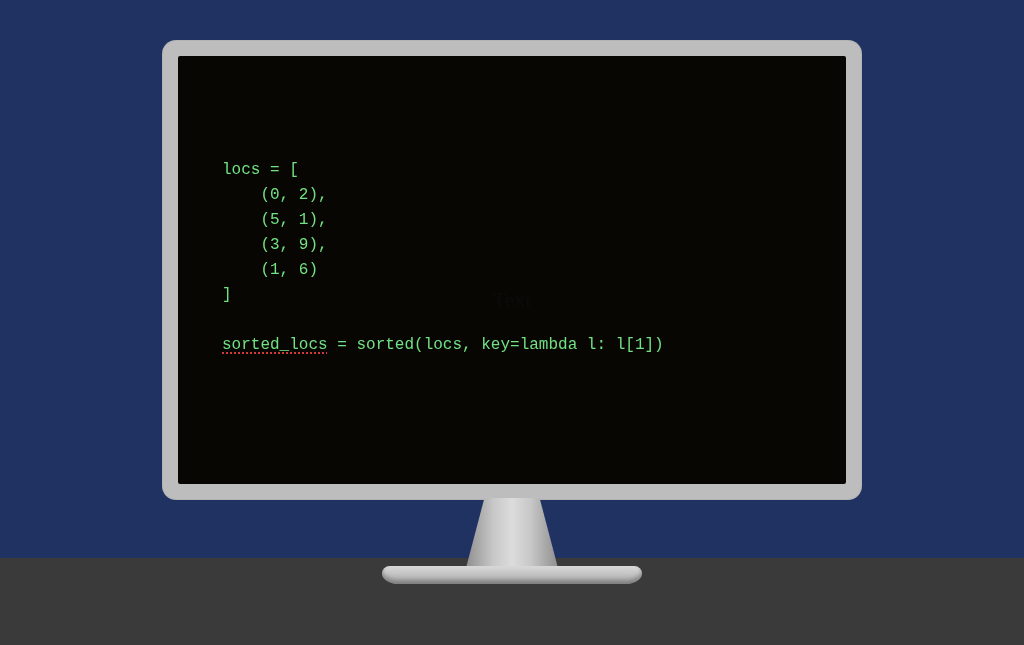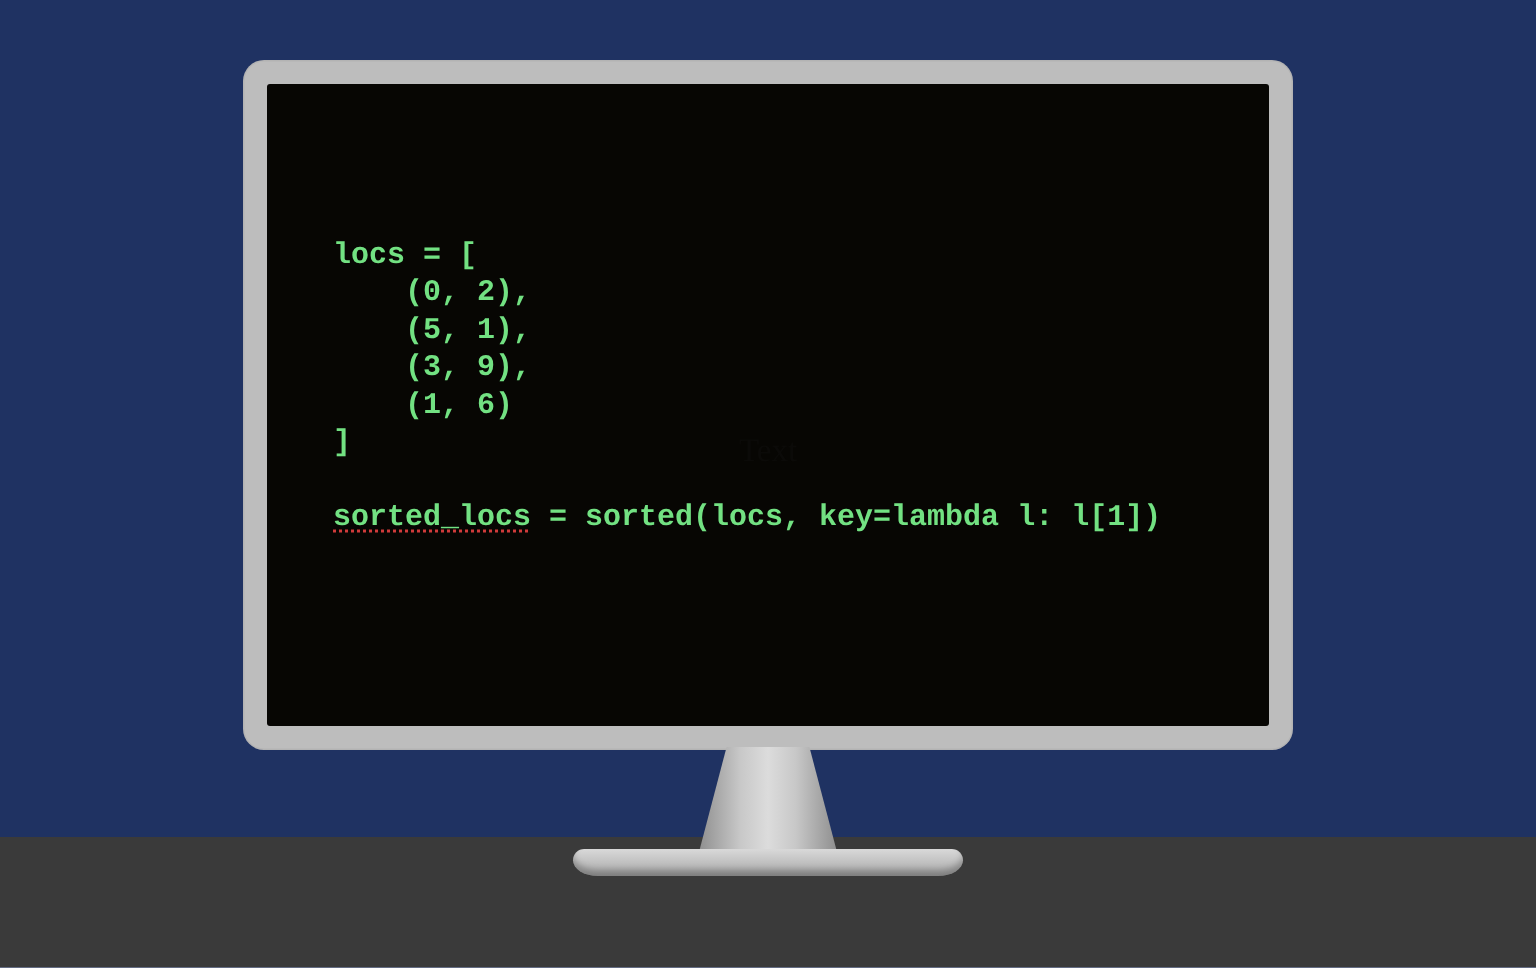--- a/index.html
+++ b/index.html
@@ -79,25 +79,24 @@
     box-shadow: inset 0 -4px 4px rgba(0,0,0,0.25);
   }
 
   
   .code {
     position: absolute;
     top: 102px;
     left: 44px;
     right: 20px;
     color: #72e182;
-    font-size: 20px;
+    font-size: 16px;
     line-height: 25px;
     white-space: pre;
     font-family: "Menlo", "Consolas", "Courier New", monospace;
-    font-weight: bold;
   }
 
   .watermark {
     position: absolute;
     top: 231px;
     left: 50%;
     transform: translateX(-50%);
     color: #181818;
     opacity: 0.25;
     font-family: Georgia, "Times New Roman", serif;

